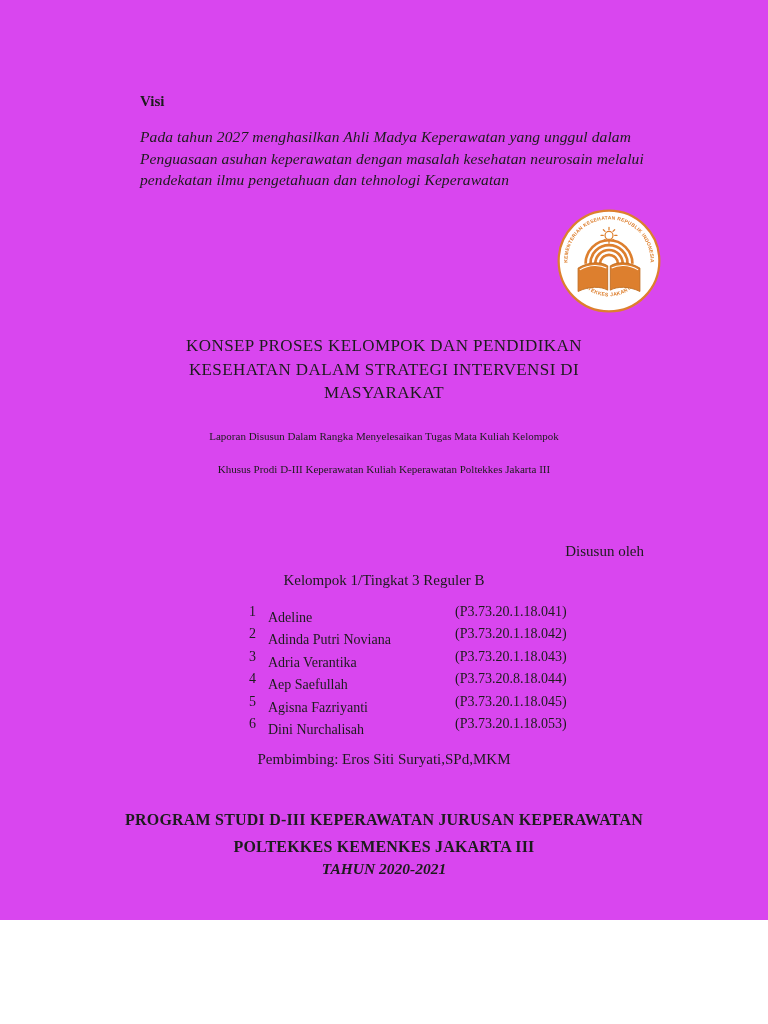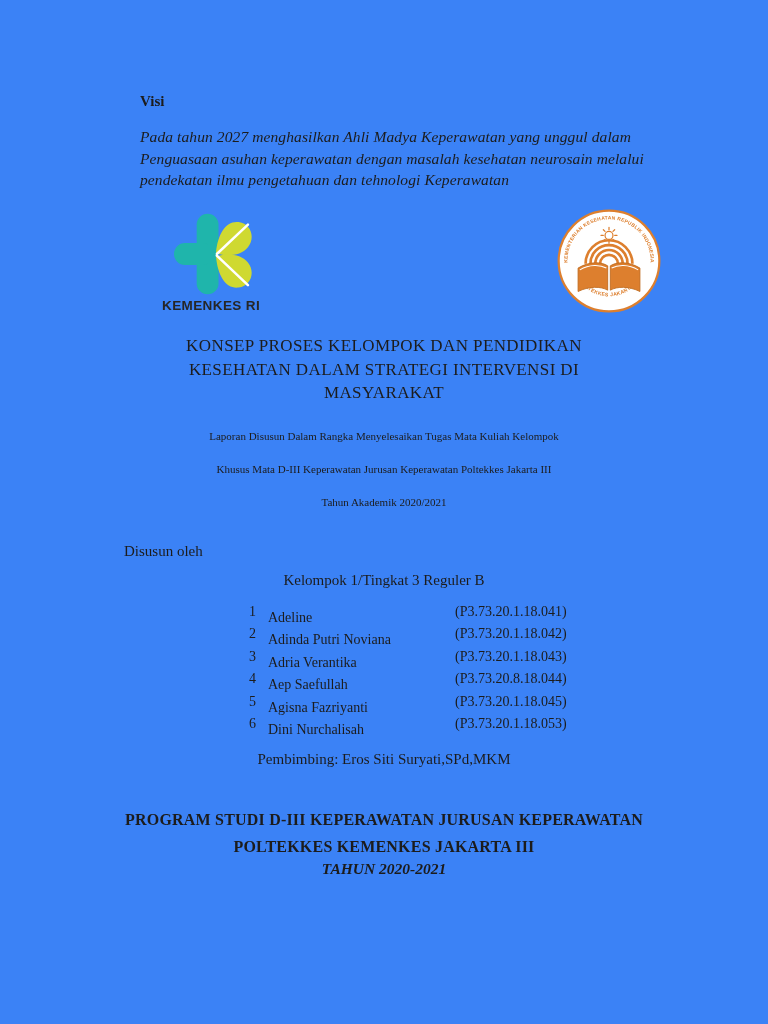--- a/index.html
+++ b/index.html
@@ -1,19 +1,19 @@
 <!DOCTYPE html>
 <html><head>
 <meta charset="utf-8">
 <style>
   html,body{margin:0;padding:0;background:#ffffff;}
   .page{
     position:relative;
-    width:768px;height:1024px;
-    background:#3b82f6;
+    width:768px;height:920px;
+    background:#d946ef;
     font-family:"Liberation Serif", serif;
     color:#1c1c1c;
     overflow:hidden;
   }
   .visi-heading{
     position:absolute;left:140px;top:93px;
     font-weight:bold;font-size:15px;
   }
   .visi-body{
     position:absolute;left:140px;top:126px;width:528px;
@@ -37,21 +37,21 @@
     position:absolute;left:154px;top:334px;width:460px;
     text-align:center;font-weight:normal;font-size:17px;line-height:23.5px;
     letter-spacing:0.4px;
   }
   .subtitle{
     position:absolute;left:124px;top:420px;width:520px;
     text-align:center;font-size:11px;line-height:33px;
   }
   .disusun{
     position:absolute;left:124px;top:543px;width:520px;
-    text-align:left;font-size:15px;
+    text-align:right;font-size:15px;
   }
   .kelompok{
     position:absolute;left:124px;top:572px;width:520px;
     text-align:center;font-size:15px;
   }
   .members{
     position:absolute;left:249px;top:604px;width:336px;
     font-size:14px;line-height:16.4px;
   }
   .member-row{display:flex;}
@@ -83,31 +83,20 @@
 </style>
 </head>
 <body>
 
 <div class="page">
 
   <div class="visi-heading">Visi</div>
 
   <div class="visi-body">Pada tahun 2027 menghasilkan Ahli Madya Keperawatan yang unggul dalam Penguasaan asuhan keperawatan dengan masalah kesehatan neurosain melalui pendekatan ilmu pengetahuan dan tehnologi Keperawatan</div>
 
-  <div class="logo-left">
-    <svg width="92" height="84" viewBox="0 0 100 100" aria-hidden="true">
-      <rect x="27" y="2" width="26" height="96" rx="13" class="fill-teal"></rect>
-      <rect x="0" y="37" width="47" height="26" rx="13" class="fill-teal"></rect>
-      <path d="M50 49 C 52 26 62 10 77 12 C 92 14 97 31 88 42 C 79 53 62 53 50 49 Z" class="fill-lime"></path>
-      <path d="M50 53 C 52 76 62 92 77 90 C 92 88 97 71 88 60 C 79 49 62 49 50 53 Z" class="fill-lime"></path>
-      <path d="M51 50 L88 15" class="stroke-white"></path>
-      <path d="M51 52 L88 87" class="stroke-white"></path>
-    </svg>
-    <div class="kemenkes-label">KEMENKES RI</div>
-  </div>
 
   <svg class="emblem" viewBox="0 0 120 120" aria-hidden="true">
     <defs>
       <path id="topArc" d="M 14.1,70 A 47 47 0 1 1 105.9,70"></path>
       <path id="botArc" d="M 28,84 A 40 40 0 0 0 92,84"></path>
     </defs>
     <circle cx="60" cy="60" r="57" fill="#ffffff" stroke="#dd7f2e" stroke-width="2.5"></circle>
     <text class="emblem-text" font-size="5.6" letter-spacing="0.3">
       <textPath href="#topArc" startOffset="50%" text-anchor="middle">KEMENTERIAN KESEHATAN REPUBLIK INDONESIA</textPath>
     </text>
@@ -139,22 +128,21 @@
       <path d="M 95,68 C 82,60 68,61 61.5,65.5 L 61.5,93 C 69,88.5 83,88.5 95,94.5 Z" class="emblem-orange" stroke="#c06a1d" stroke-width="1"></path>
       <path d="M 27,70 C 38,63.5 50,64 57,68" fill="none" stroke="#ffffff" stroke-width="1.2"></path>
       <path d="M 93,70 C 82,63.5 70,64 63,68" fill="none" stroke="#ffffff" stroke-width="1.2"></path>
     </g>
   </svg>
 
   <div class="doc-title">KONSEP PROSES KELOMPOK DAN PENDIDIKAN KESEHATAN DALAM STRATEGI INTERVENSI DI MASYARAKAT</div>
 
   <div class="subtitle">
     <div>Laporan Disusun Dalam Rangka Menyelesaikan Tugas Mata Kuliah Kelompok</div>
-    <div>Khusus Mata D-III Keperawatan Jurusan Keperawatan Poltekkes Jakarta III</div>
-    <div>Tahun Akademik 2020/2021</div>
+    <div>Khusus Prodi D-III Keperawatan Kuliah Keperawatan Poltekkes Jakarta III</div>
   </div>
 
   <div class="disusun">Disusun oleh</div>
 
   <div class="kelompok">Kelompok 1/Tingkat 3 Reguler B</div>
 
   <div class="members">
     <div class="member-row">
       <span class="m-no">1</span>
       <span class="m-name">Adeline</span>

